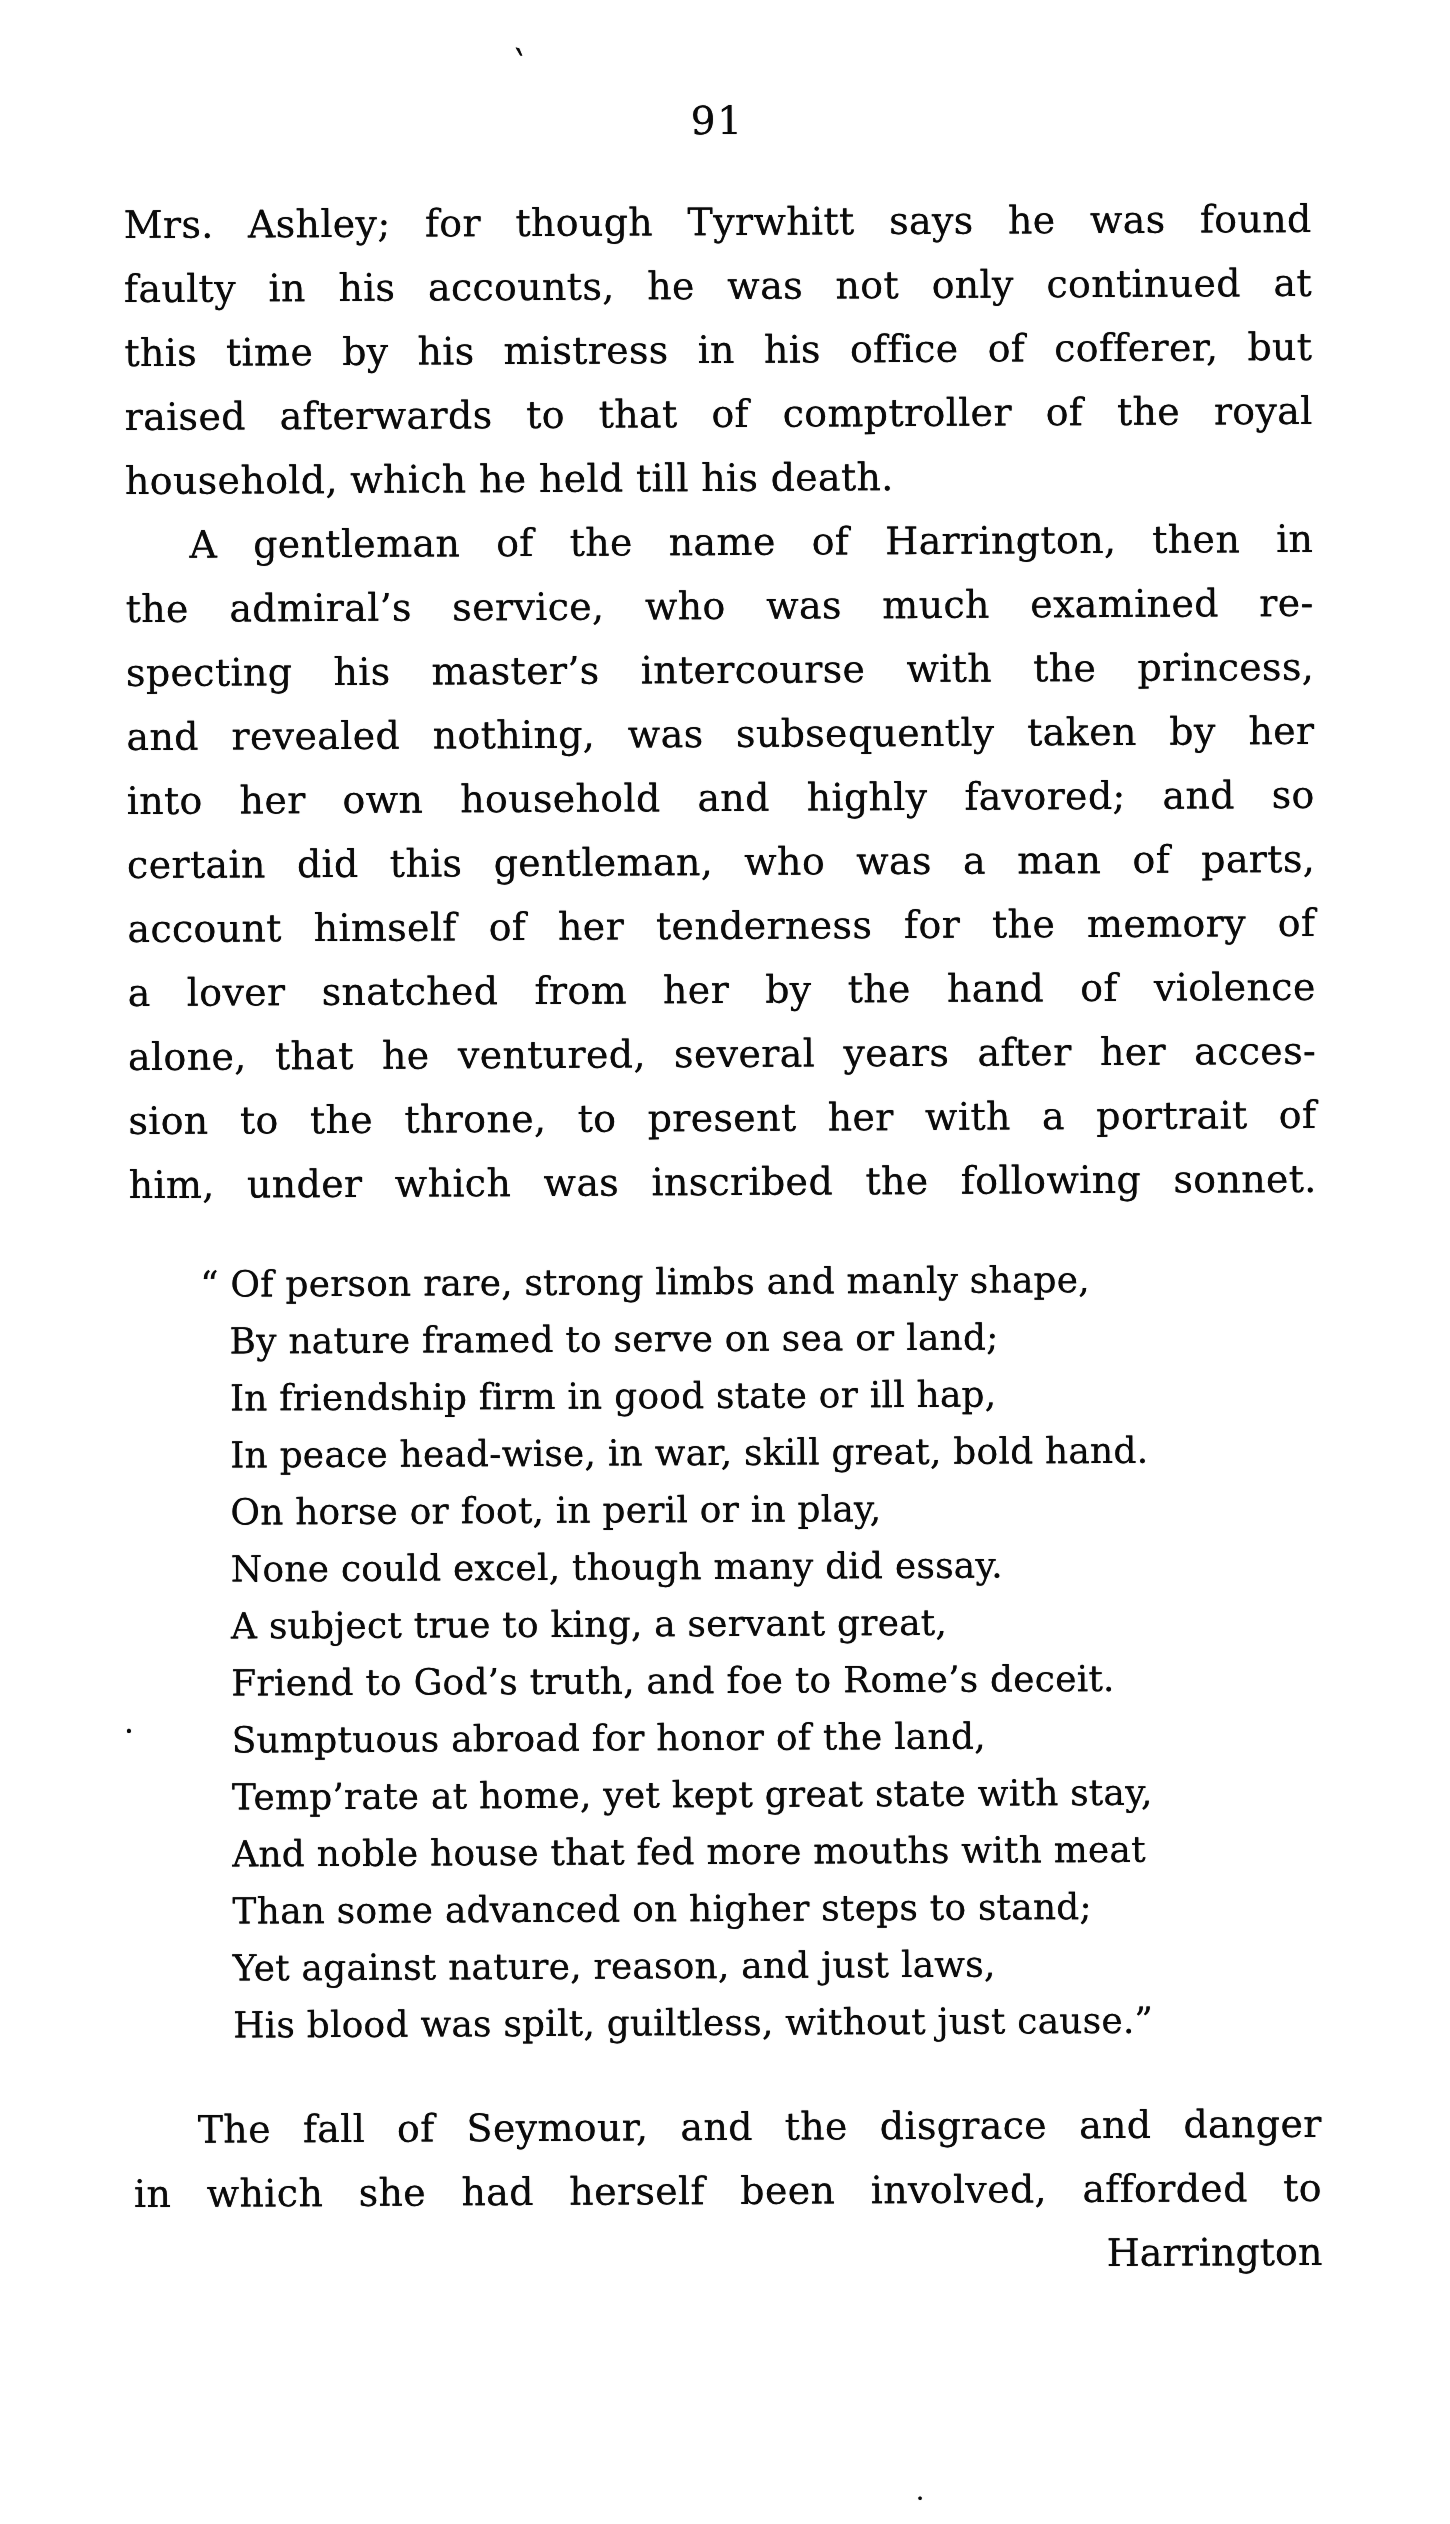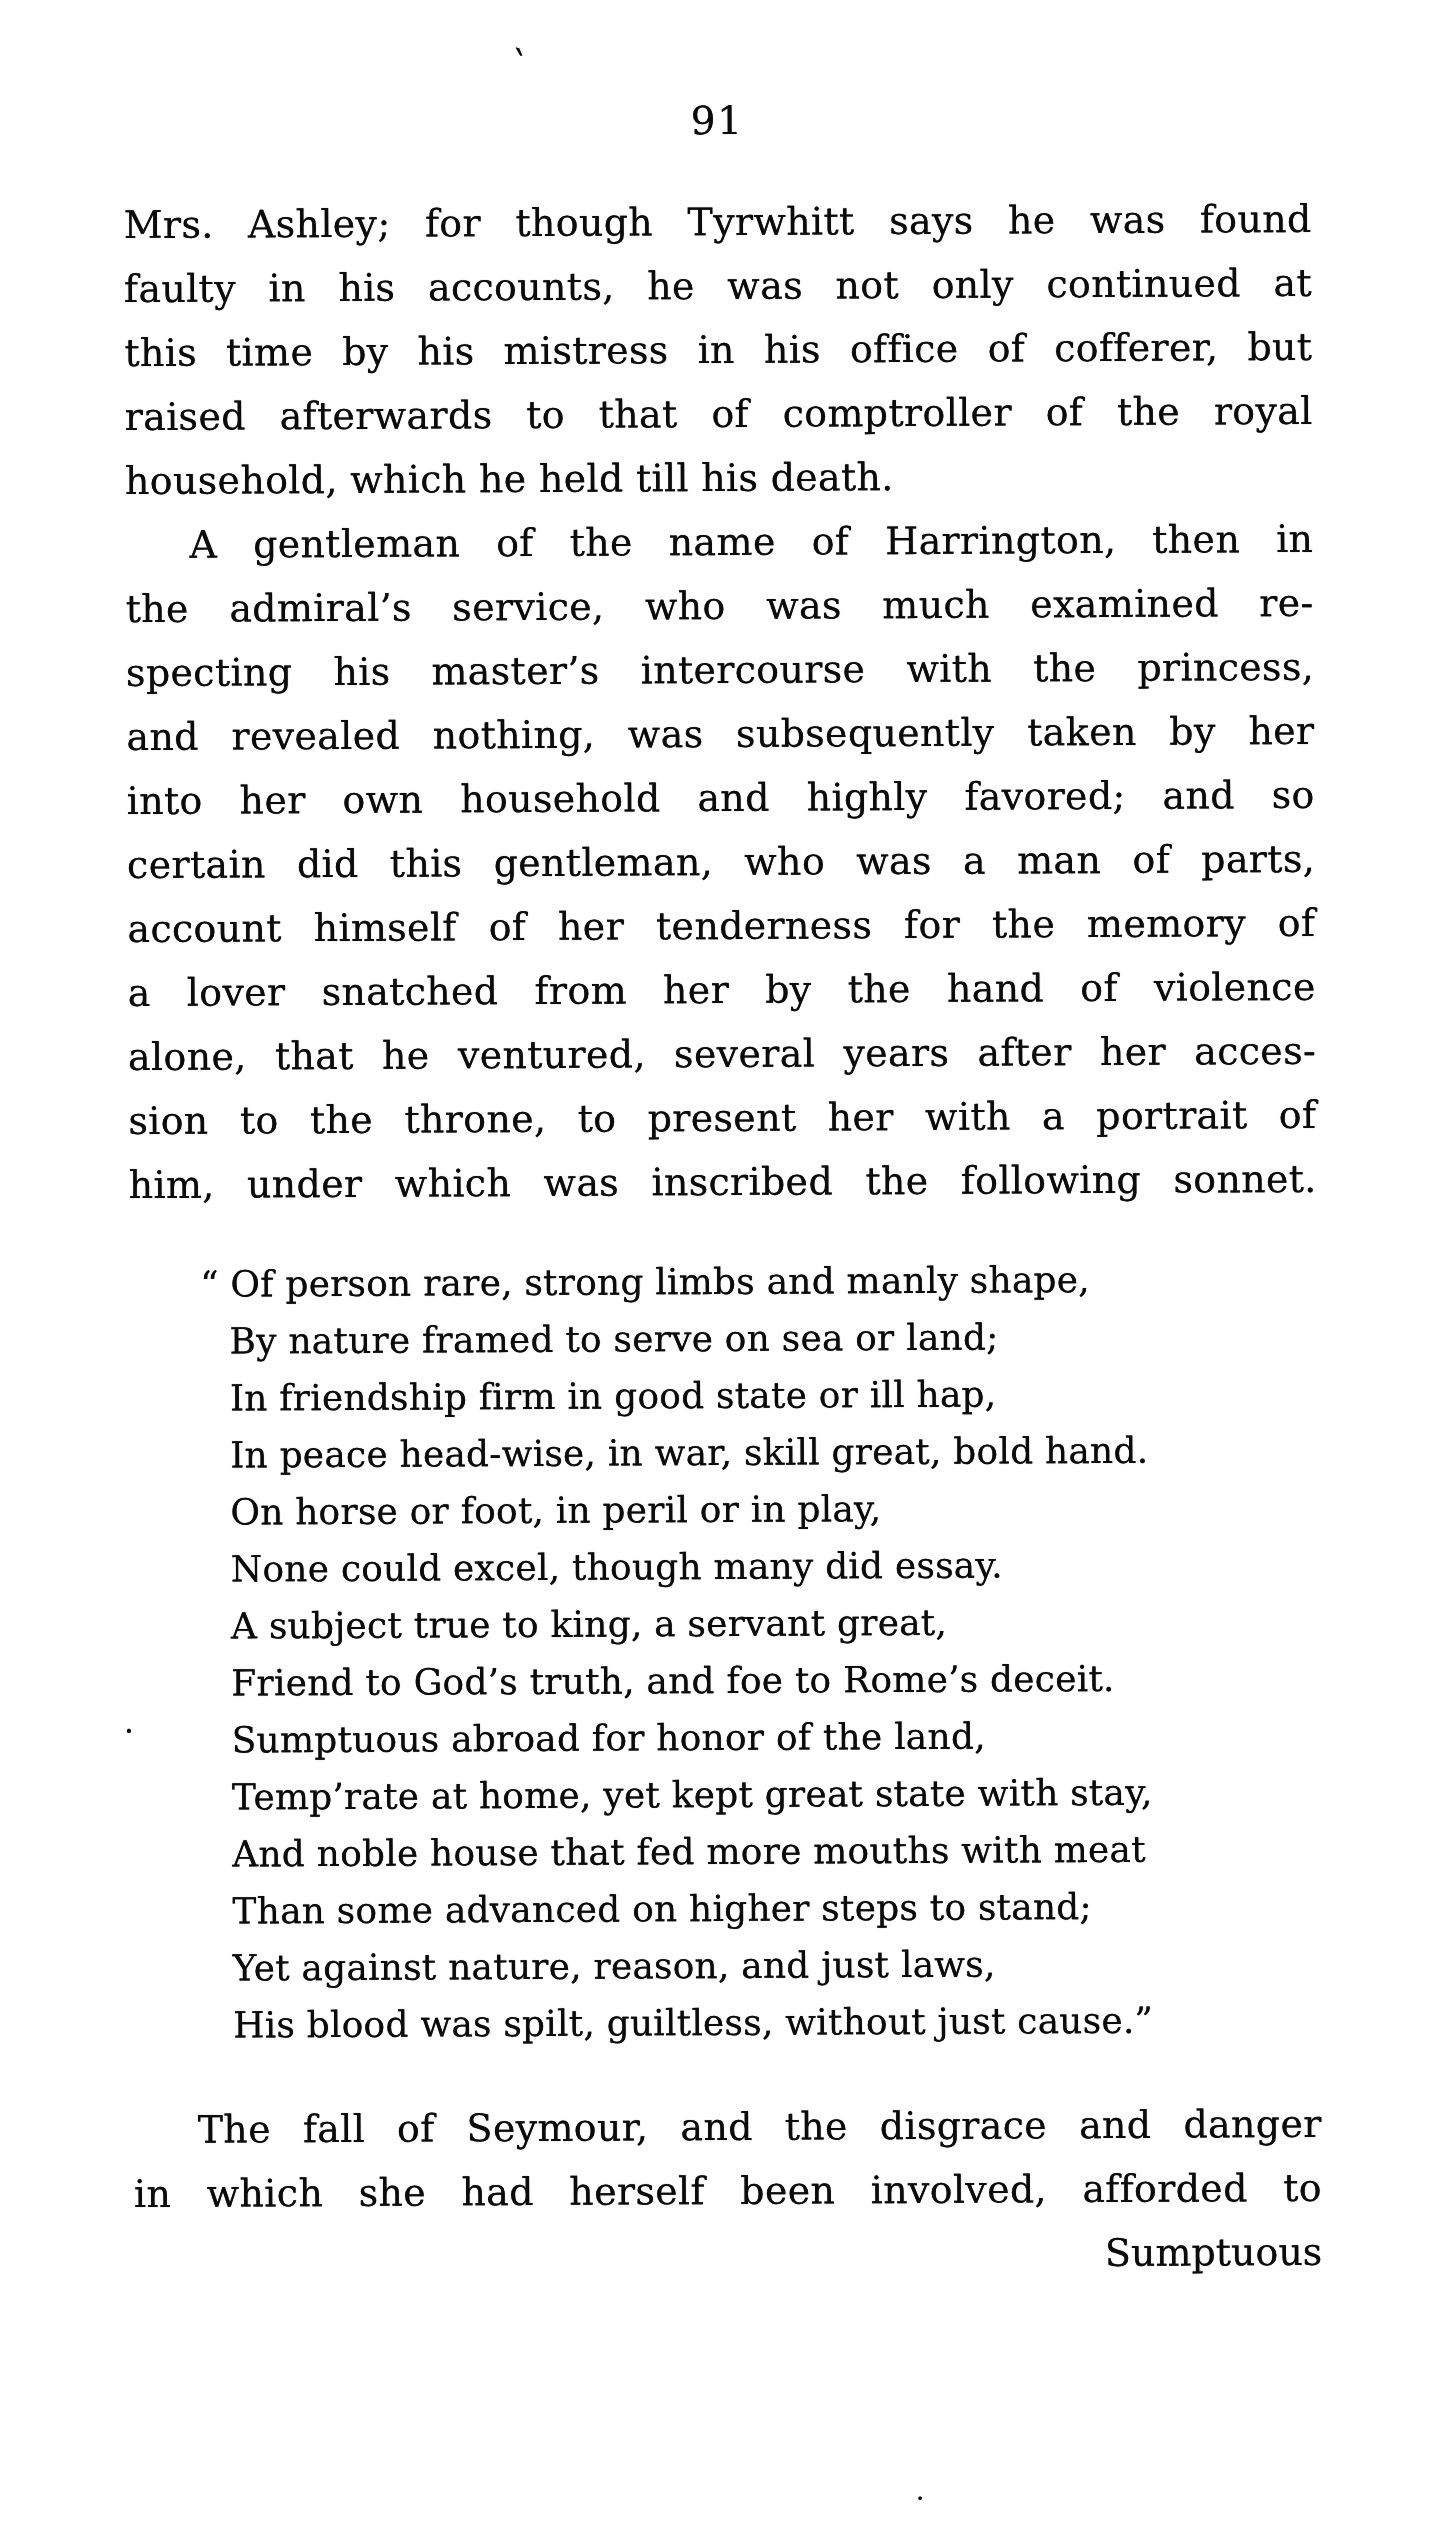--- a/index.html
+++ b/index.html
@@ -128,21 +128,21 @@
       <div class="sline">Yet against nature, reason, and just laws,</div>
       <div class="sline">His blood was spilt, guiltless, without just cause.”</div>
     </div>
 
     <div class="paragraph closing">
       <div class="line justify indent">The fall of Seymour, and the disgrace and danger</div>
       <div class="line justify">in which she had herself been involved, afforded to</div>
     </div>
 
     <div class="catchword-row">
-      <span>Sumptuous</span>
+      <span>Harrington</span>
     </div>
 
   </div>
 
   <div class="stray margin-dot">.</div>
   <div class="stray bottom-speck">.</div>
 
 </div>
 
 

